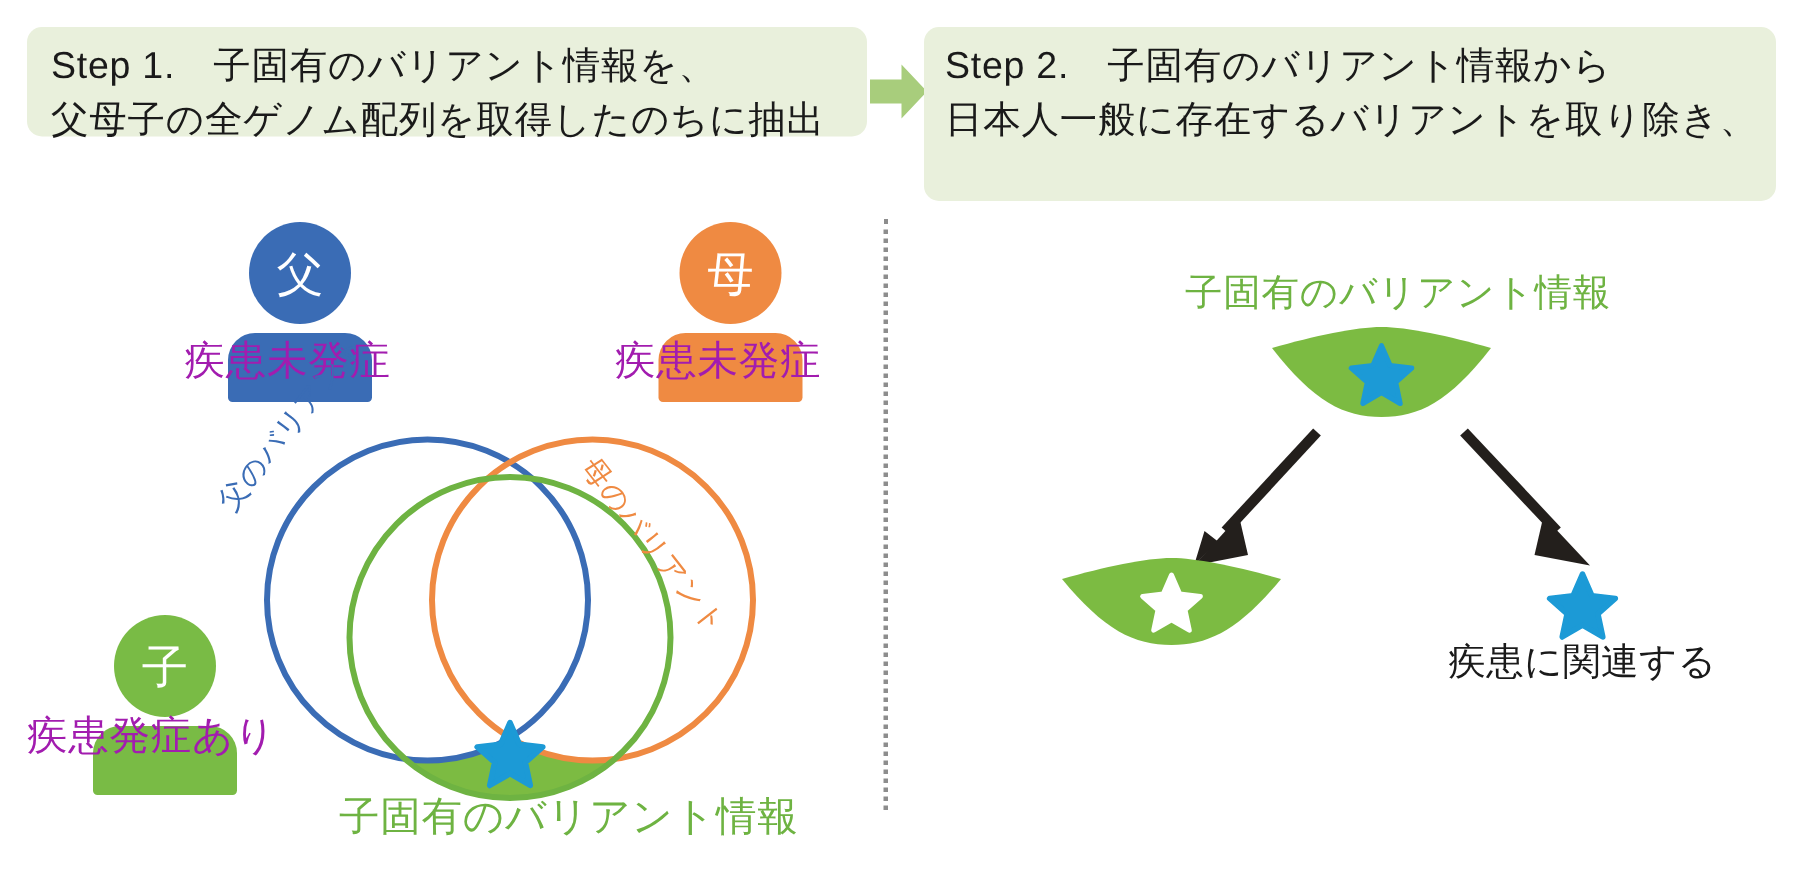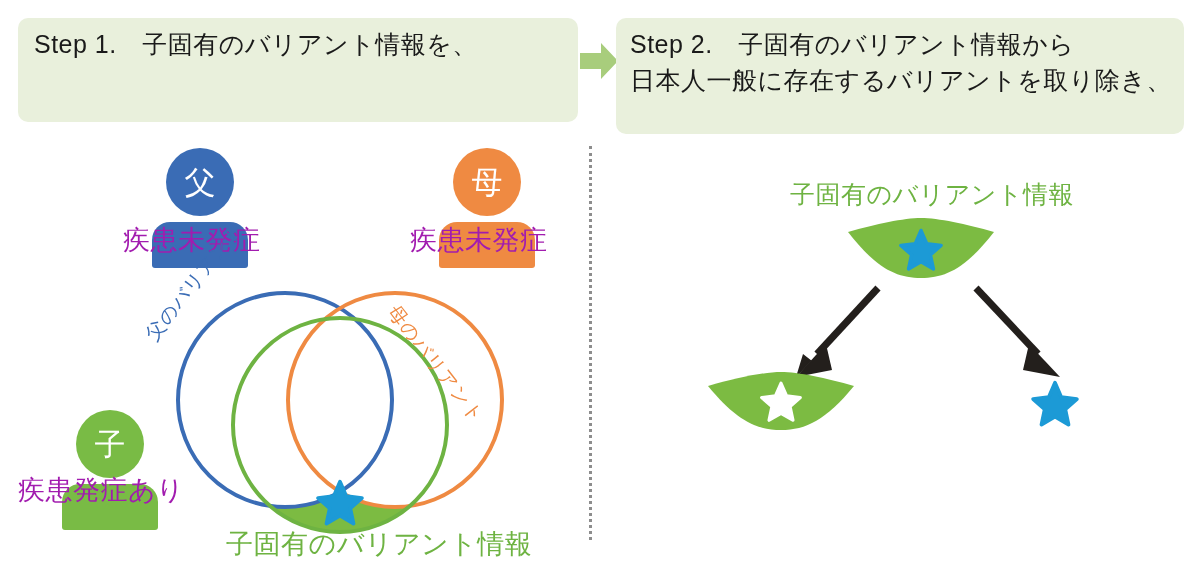--- a/index.html
+++ b/index.html
@@ -15,21 +15,21 @@
 
   
   .step-box{
     position:absolute;
     background:#e9f0dc;
     border-radius:10px;
     box-sizing:border-box;
     color:#1a1a1a;
     letter-spacing:0.5px;
   }
-  #step1-box{left:18px;top:18px;width:560px;height:104px;padding:8px 2px 0 16px;}
+  #step1-box{left:18px;top:18px;width:560px;height:73px;padding:8px 2px 0 16px;}
   #step2-box{left:616px;top:18px;width:568px;height:116px;padding:8px 14px 0 14px;}
   .step-line{
     font-size:25px;line-height:36px;white-space:nowrap;
     font-family:"Liberation Sans","DejaVu Sans",sans-serif;
   }
 
   
   #green-arrow{left:578px;top:40px;width:42px;height:42px;}
 
   
@@ -84,20 +84,21 @@
   #result-right-label{left:930px;top:424px;width:250px;}
   .rl-line{white-space:nowrap;}
 </style>
 </head>
 <body>
 
 <div class="canvas">
 
   <div class="step-box" id="step1-box">
     <div class="step-line">Step 1.　子固有のバリアント情報を、</div>
+    <div class="step-line">父母子の全ゲノム配列を取得したのちに抽出</div>
   </div>
 
   <svg class="abs" id="green-arrow" viewBox="0 0 42 42">
     <path d="M2 13 H23 V3 L40 21 L23 39 V29 H2 Z" fill="#a8cd7c"></path>
   </svg>
 
   <div class="step-box" id="step2-box">
     <div class="step-line">Step 2.　子固有のバリアント情報から</div>
     <div class="step-line">日本人一般に存在するバリアントを取り除き、</div>
   </div>
@@ -180,15 +181,16 @@
   </svg>
 
   <svg class="abs" style="left:1029px;top:378px;" width="52" height="52" viewBox="0 0 52 52">
     <g transform="translate(26,26) scale(1.25)">
       <path d="M0,-17 L5.0,-5.5 L17.5,-4.0 L8.2,4.2 L10.8,16.5 L0,10.2 L-10.8,16.5 L-8.2,4.2 L-17.5,-4.0 L-5.0,-5.5 Z" fill="#1c9ad6" stroke="#1c9ad6" stroke-width="3" stroke-linejoin="round"></path>
     </g>
   </svg>
 
 
   <div class="result-label" id="result-right-label">
+    <div class="rl-line">疾患に関連する</div>
   </div>
 
 </div>
 
 </body></html>

